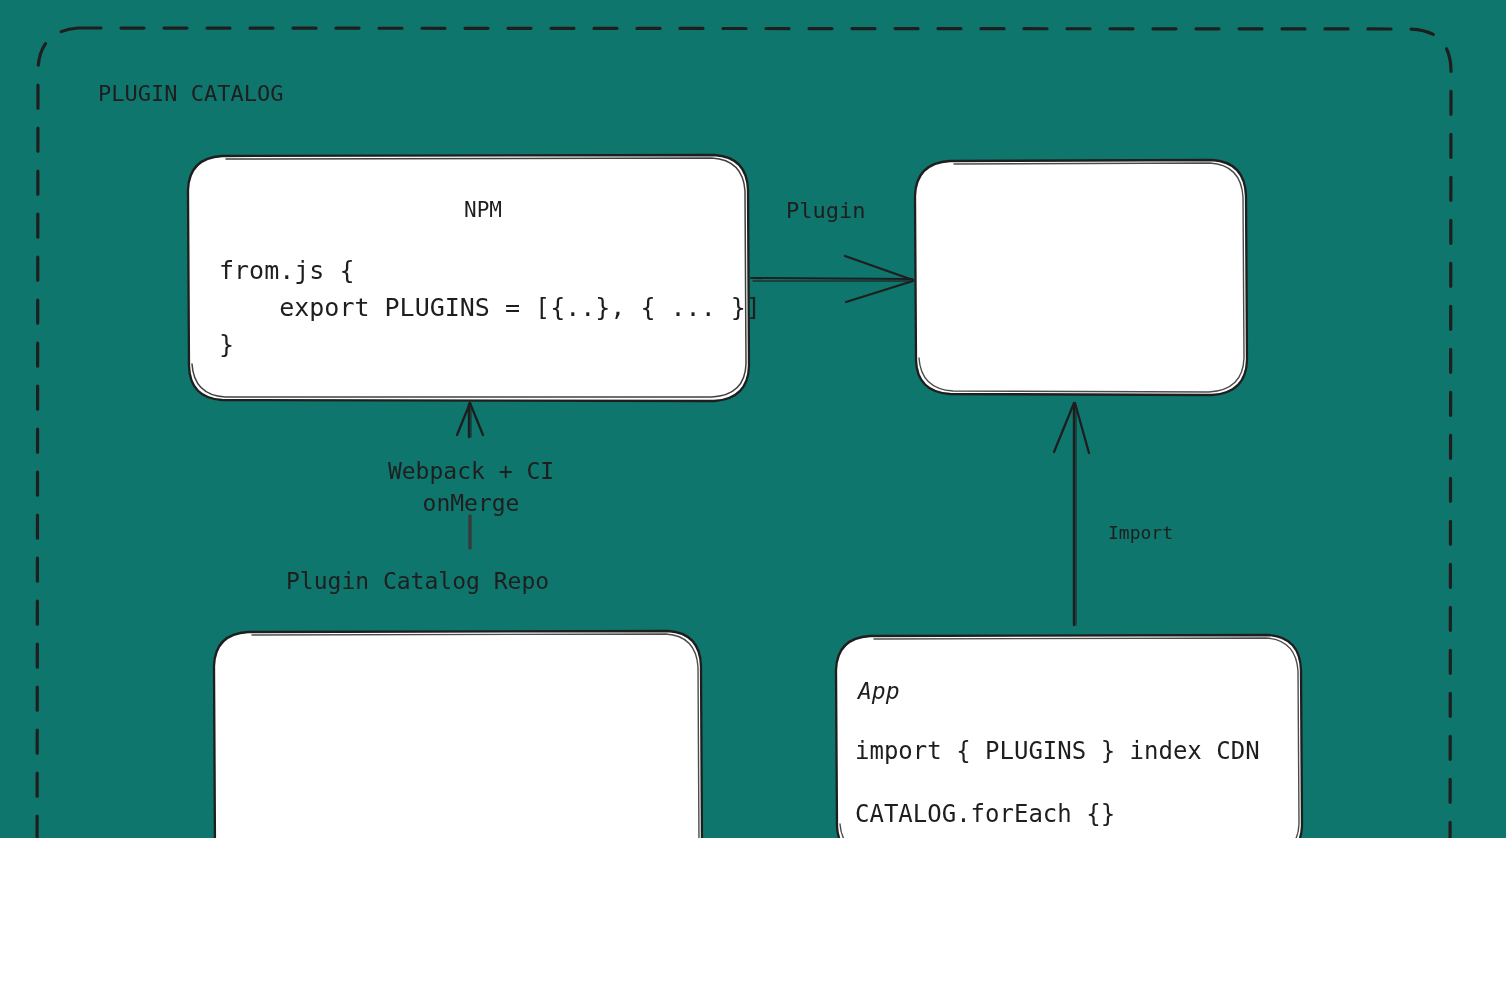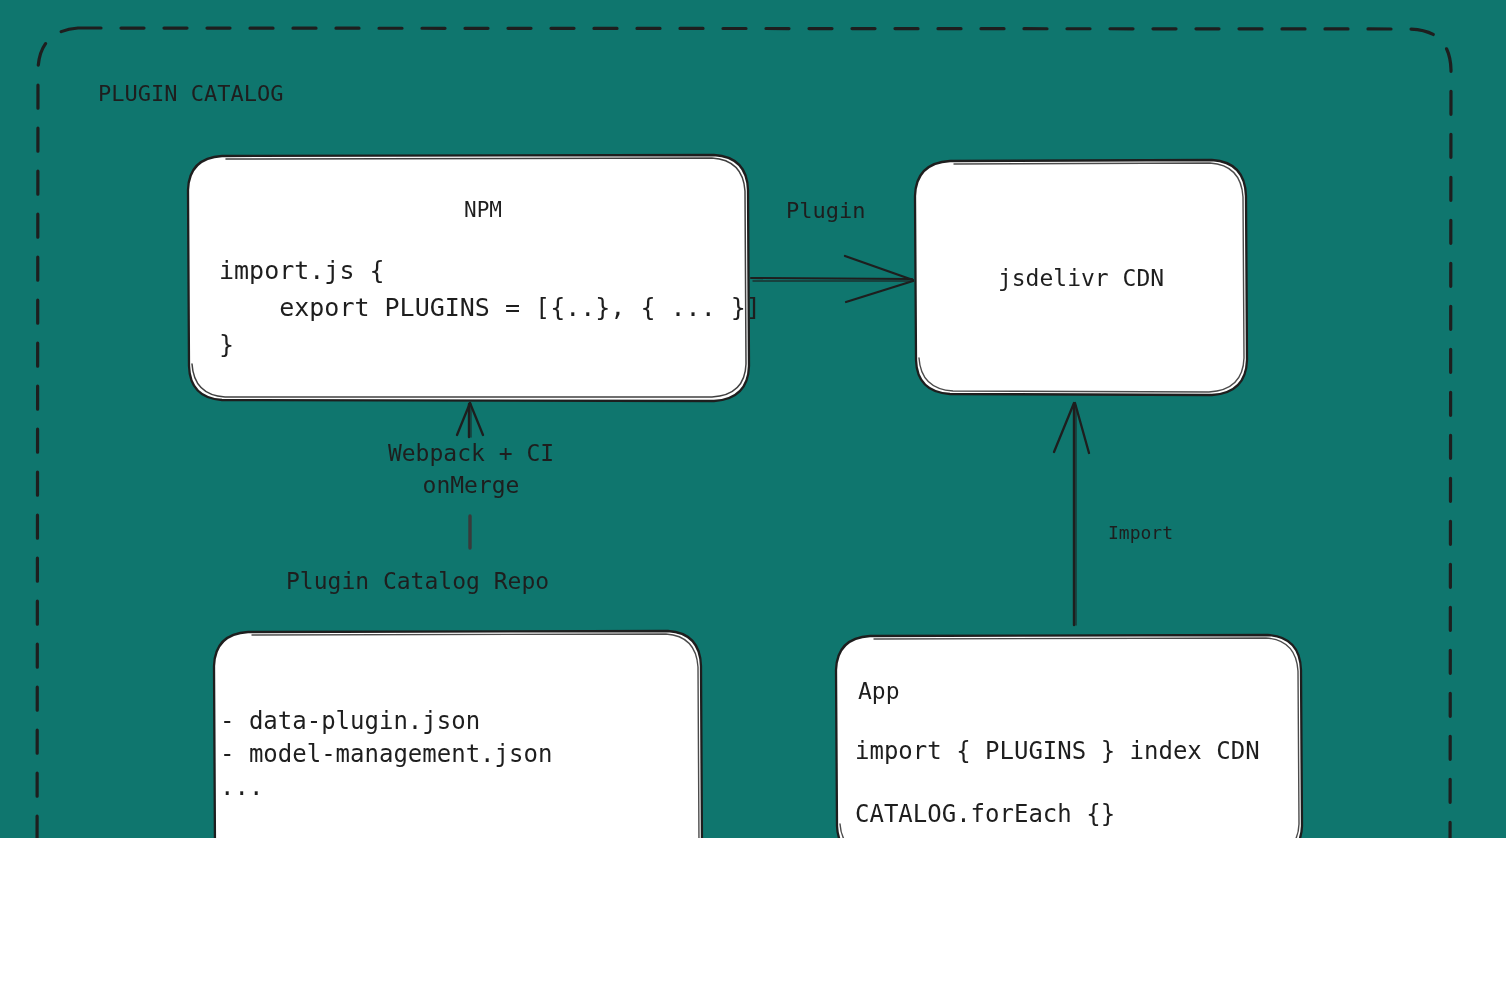--- a/index.html
+++ b/index.html
@@ -75,21 +75,21 @@
     line-height: 28px;
   }
   #import-label {
     left: 1108px;
     top: 518px;
     font-size: 18px;
     line-height: 30px;
   }
   #build-label {
     left: 286px;
-    top: 437px;
+    top: 455px;
     width: 370px;
     text-align: center;
     font-size: 23px;
     line-height: 32px;
   }
 
   
   #repo-caption {
     left: 286px;
     top: 566px;
@@ -103,20 +103,21 @@
     font-size: 24px;
     line-height: 33px;
   }
 
   
   #app-title {
     left: 858px;
     top: 676px;
     font-size: 23px;
     line-height: 30px;
+    font-style: italic;
   }
   #app-line1 {
     left: 855px;
     top: 735px;
     font-size: 24px;
     line-height: 32px;
   }
   #app-line2 {
     left: 855px;
     top: 798px;
@@ -175,38 +176,34 @@
       <path d="M 1076,625 L 1076,406" fill="none" stroke="#1e1e1e" stroke-width="1.3" stroke-linecap="round" opacity="0.8"></path>
       <path d="M 1054,452 L 1074,403" fill="none" stroke="#1e1e1e" stroke-width="2.3" stroke-linecap="round"></path>
       <path d="M 1089,453 L 1075,403" fill="none" stroke="#1e1e1e" stroke-width="2.3" stroke-linecap="round"></path>
     </g>
   </svg>
 
   <div class="txt" id="group-title">PLUGIN CATALOG</div>
 
   <div class="txt" id="npm-title">NPM</div>
 
-  <div class="txt" id="npm-code">import.js {
+  <div class="txt" id="npm-code">from.js {
     export PLUGINS = [{..}, { ... }]
 }</div>
 
-  <div class="txt" id="cdn-title">jsdelivr CDN</div>
 
   <div class="txt" id="cache-label">Plugin</div>
 
   <div class="txt" id="build-label">Webpack + CI
 onMerge</div>
 
   <div class="txt" id="import-label">Import</div>
 
   <div class="txt" id="repo-caption">Plugin Catalog Repo</div>
 
-  <div class="txt" id="repo-list">- data-plugin.json
-- model-management.json
-...</div>
 
   <div class="txt" id="app-title">App</div>
 
   <div class="txt" id="app-line1">import { PLUGINS } index CDN</div>
 
   <div class="txt" id="app-line2">CATALOG.forEach {}</div>
 
 </div>
 
 </body></html>

